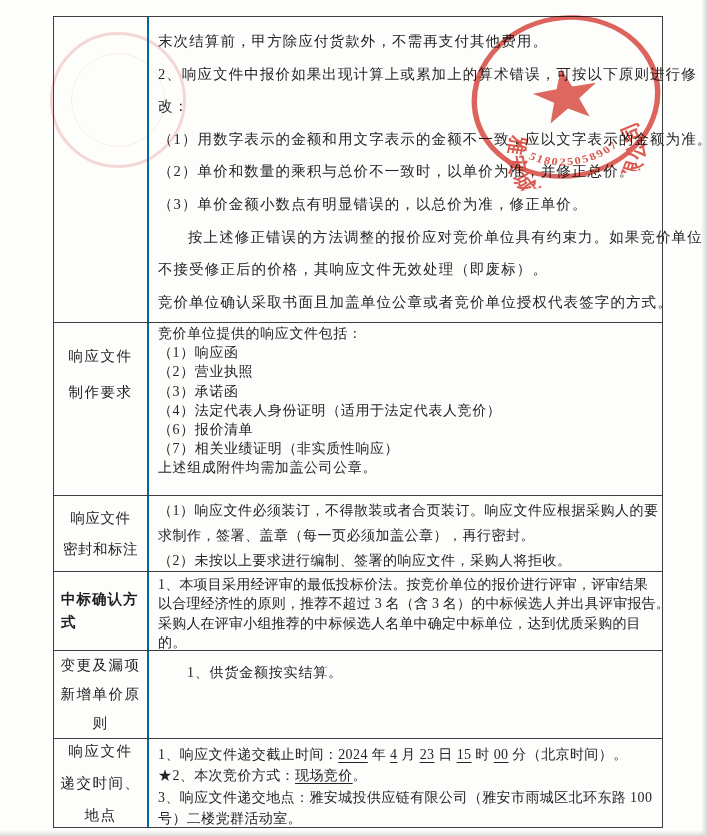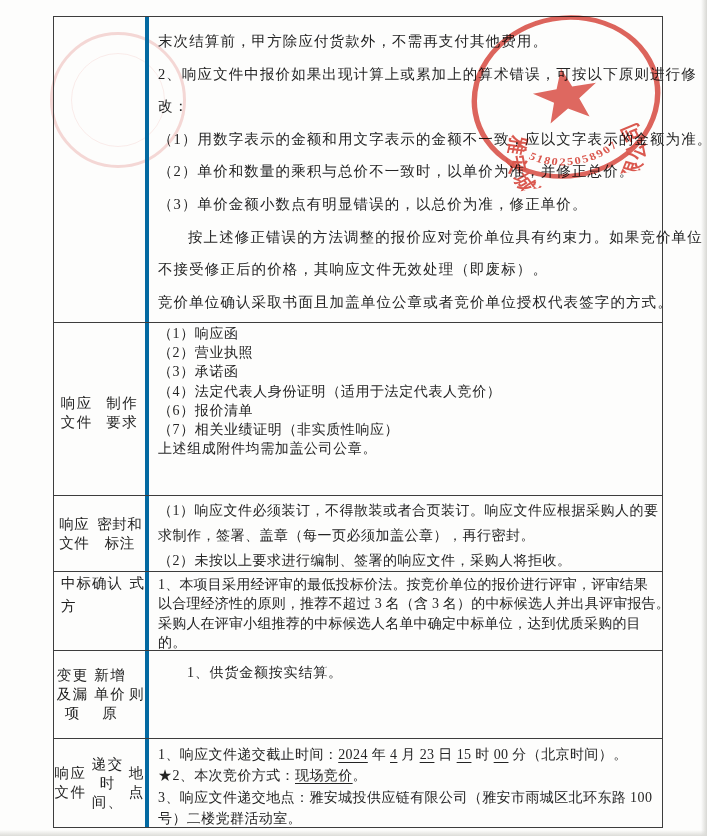--- a/index.html
+++ b/index.html
@@ -30,28 +30,28 @@
     position:absolute;left:53px;top:16px;width:610px;height:812px;
     border:1px solid #3d3d3d;box-sizing:border-box;
     display:flex;flex-direction:column;background:rgba(255,255,255,0.0);
   }
   .row{display:flex;box-sizing:border-box;}
   .row + .row{border-top:1px solid #3d3d3d;}
   .r1{height:305px;} .r2{height:173px;} .r3{height:76px;}
   .r4{height:79px;}  .r5{height:88px;}  .r6{height:89px;}
 
   .label{
-    width:95px;flex:none;border-right:4px solid #0369a1;box-sizing:border-box;
-    display:flex;align-items:center;justify-content:center;
+    width:95px;flex:none;border-right:2px solid #0369a1;box-sizing:border-box;
+    display:flex;flex-direction:column;align-items:center;justify-content:center;
     font-size:14.5px;letter-spacing:1.5px;color:#1f1f1f;text-align:center;
   }
   .r2 .label{justify-content:flex-start;padding-top:24px;}
   .r2 .label div{margin-bottom:17px;}
   .r3 .label div{margin:6px 0;letter-spacing:0.5px;}
-  .r4 .label{align-items:flex-start;text-align:left;padding-left:7px;letter-spacing:1px;}
+  .r4 .label{align-items:flex-start;text-align:left;padding-left:7px;letter-spacing:1px;font-weight:bold;}
   .r4 .label div{line-height:23px;}
   .r5 .label div{margin:5px 0;}
   .r6 .label div{margin:6.5px 0;}
 
   .content{flex:1;box-sizing:border-box;padding-left:9px;padding-right:6px;color:#242424;}
   .tline{white-space:nowrap;}
   .r1 .content{padding-top:8px;}
   .r1 .tline{line-height:32.6px;font-size:14.5px;letter-spacing:1.1px;}
   .r2 .content{padding-top:1px;}
   .r2 .tline{line-height:19.2px;font-size:14px;letter-spacing:0.6px;}
@@ -95,20 +95,21 @@
       <div class="tline">竞价单位确认采取书面且加盖单位公章或者竞价单位授权代表签字的方式。</div>
     </div>
   </div>
 
   <div class="row r2">
     <div class="label">
       <div>响应文件</div>
       <div>制作要求</div>
     </div>
     <div class="content">
+      <div class="tline">竞价单位提供的响应文件包括：</div>
       <div class="tline">（1）响应函</div>
       <div class="tline">（2）营业执照</div>
       <div class="tline">（3）承诺函</div>
       <div class="tline">（4）法定代表人身份证明（适用于法定代表人竞价）</div>
       <div class="tline">（6）报价清单</div>
       <div class="tline">（7）相关业绩证明（非实质性响应）</div>
       <div class="tline">上述组成附件均需加盖公司公章。</div>
     </div>
   </div>
 

